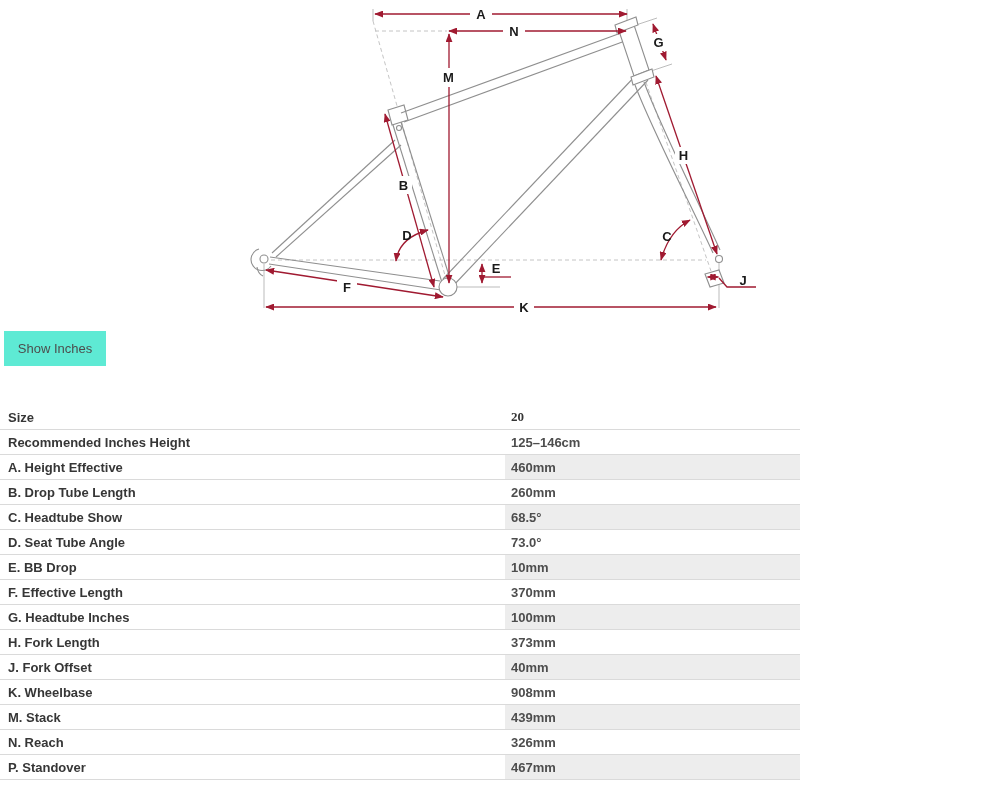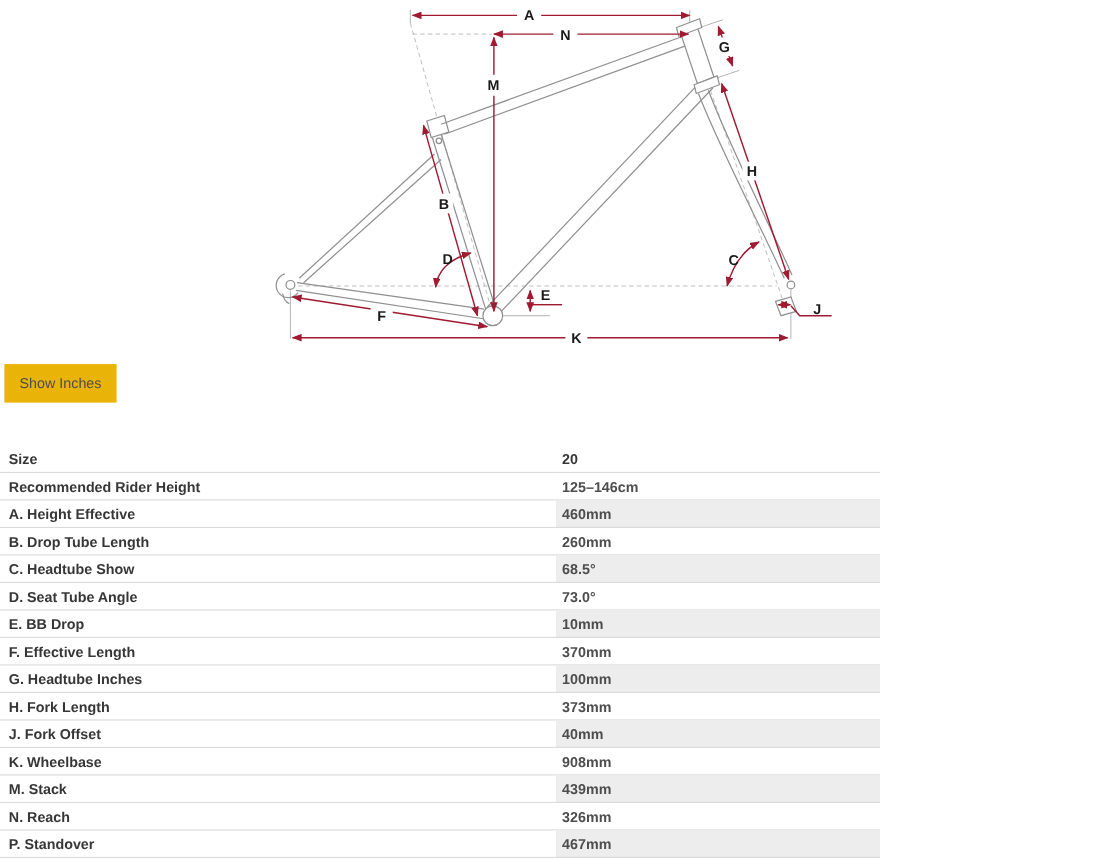--- a/index.html
+++ b/index.html
@@ -5,29 +5,29 @@
   html,body{margin:0;padding:0;background:#fff;}
   .page{width:1008px;height:786px;background:#fff;font-family:"Liberation Sans",sans-serif;position:relative;overflow:hidden;}
   svg{display:block;}
   .frame{stroke:#8f8f8f;stroke-width:1.1;fill:none;}
   .framefill{stroke:#8f8f8f;stroke-width:1.1;fill:#fff;}
   .ext{stroke:#b3b3b3;stroke-width:0.9;fill:none;}
   .dash{stroke:#bdbdbd;stroke-width:0.9;fill:none;stroke-dasharray:4 3;}
   .dim{stroke:#a01a31;stroke-width:1.3;fill:none;}
   .lbl{font-family:"Liberation Sans",sans-serif;font-size:13px;font-weight:700;fill:#1a1a1a;text-anchor:middle;}
   .lblbg{fill:#ffffff;}
-  .inches-btn{display:inline-block;margin:1px 0 0 4px;width:102px;height:35px;background:#eab308;border:none;
+  .inches-btn{display:inline-block;margin:1px 0 0 4px;width:102px;height:35px;background:#5eead4;border:none;
     color:#4d4d4d;font-size:13px;font-family:"Liberation Sans",sans-serif;cursor:pointer;}
   table.geo{border-collapse:collapse;border-spacing:0;width:800px;margin-top:39px;table-layout:fixed;}
   table.geo col.c1{width:505px;}
   table.geo th,table.geo td{height:24px;border-bottom:1px solid #dadada;text-align:left;vertical-align:middle;
     font-size:13px;white-space:nowrap;overflow:hidden;}
   .cell-label{font-weight:700;color:#363636;padding:0 0 0 8px;}
   .cell-value{font-weight:700;color:#4d4d4d;padding:0 0 0 6px;}
-  th.cell-value{font-weight:700;color:#363636;}
+  th.cell-value{font-weight:700;color:#363636;font-family:Liberation Serif, serif;}
   tbody tr:nth-child(even) .cell-value{background:#ededed;}
 </style>
 </head>
 <body>
 
 <div class="page">
 
   <svg width="1008" height="330" viewBox="0 0 1008 330">
     <defs>
       <marker id="ae" markerWidth="9" markerHeight="7" refX="8.2" refY="3.5" orient="auto" markerUnits="userSpaceOnUse">
@@ -131,21 +131,21 @@
         <col>
       </colgroup>
     <thead>
       <tr>
         <th class="cell-label">Size</th>
         <th class="cell-value">20</th>
       </tr>
     </thead>
     <tbody>
       <tr>
-          <td class="cell-label">Recommended Rider Height</td>
+          <td class="cell-label">Recommended Inches Height</td>
           <td class="cell-value">125–146cm</td>
         </tr>
       <tr>
           <td class="cell-label">A. Height Effective</td>
           <td class="cell-value">460mm</td>
         </tr>
       <tr>
           <td class="cell-label">B. Drop Tube Length</td>
           <td class="cell-value">260mm</td>
         </tr>

